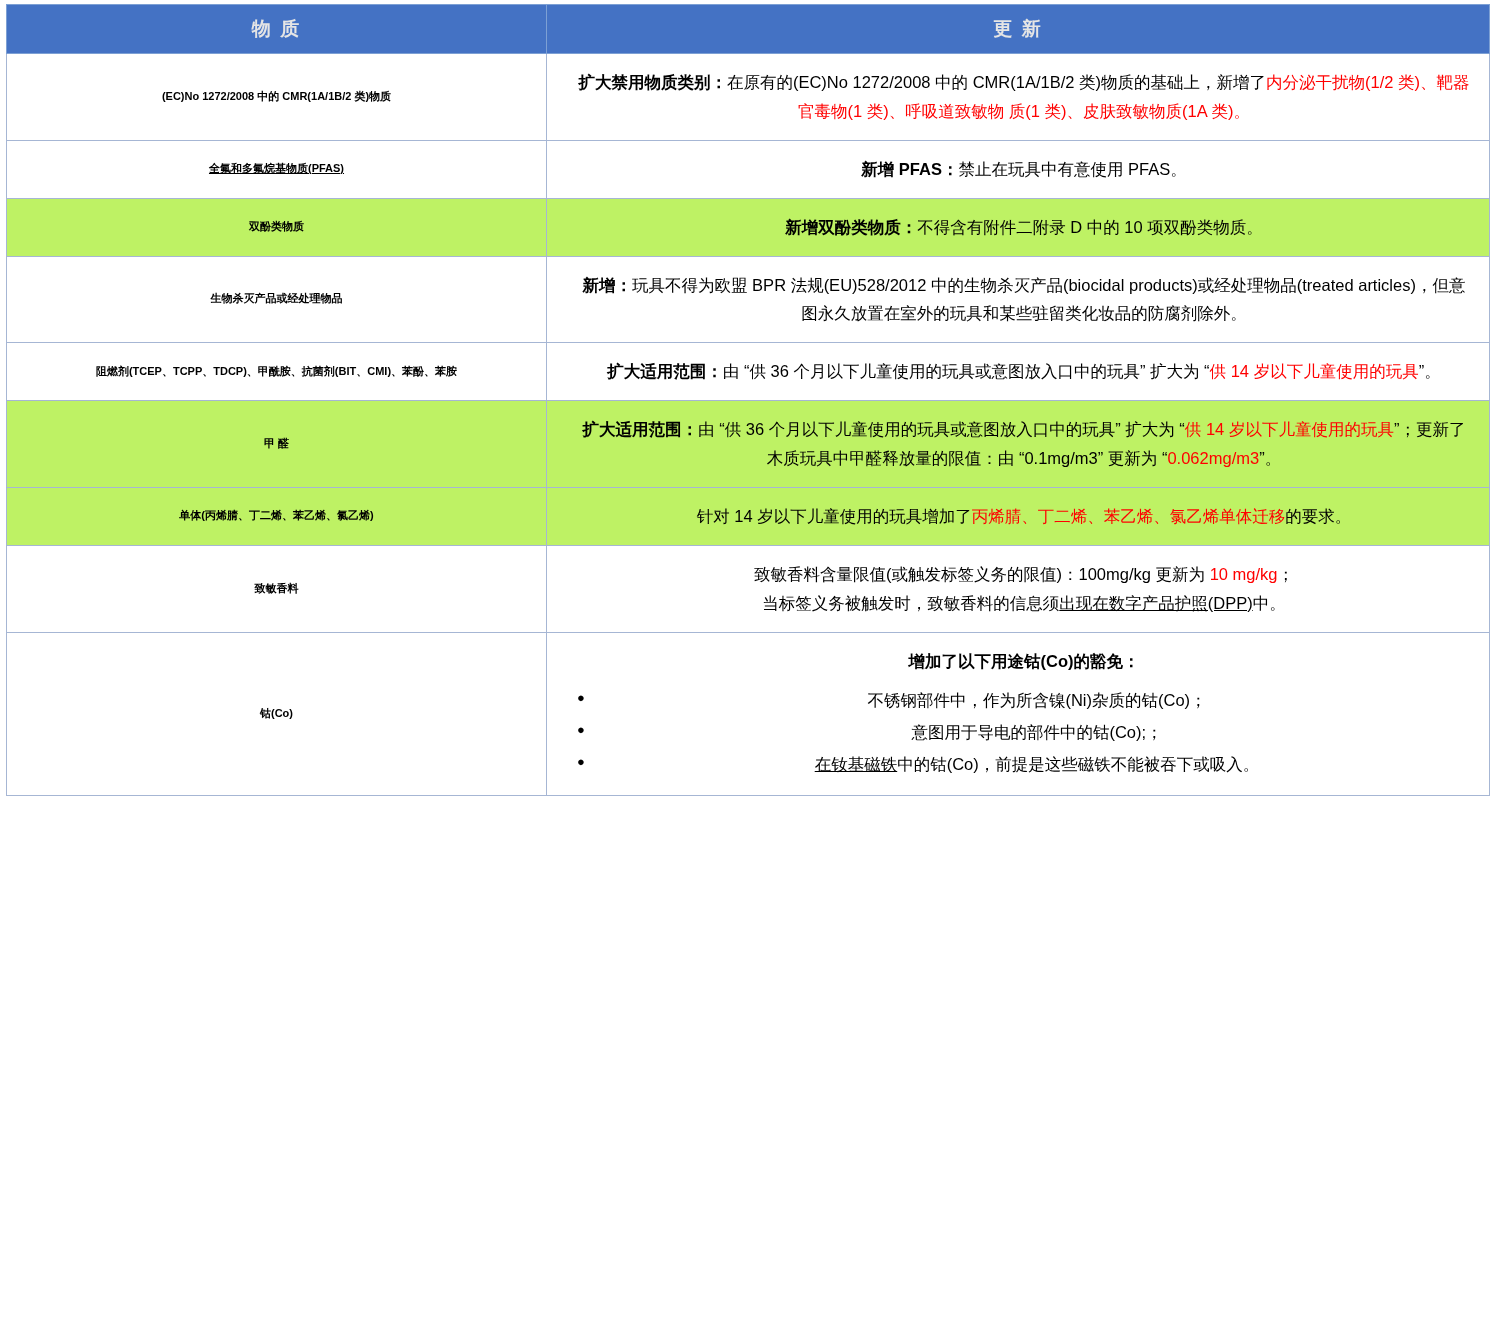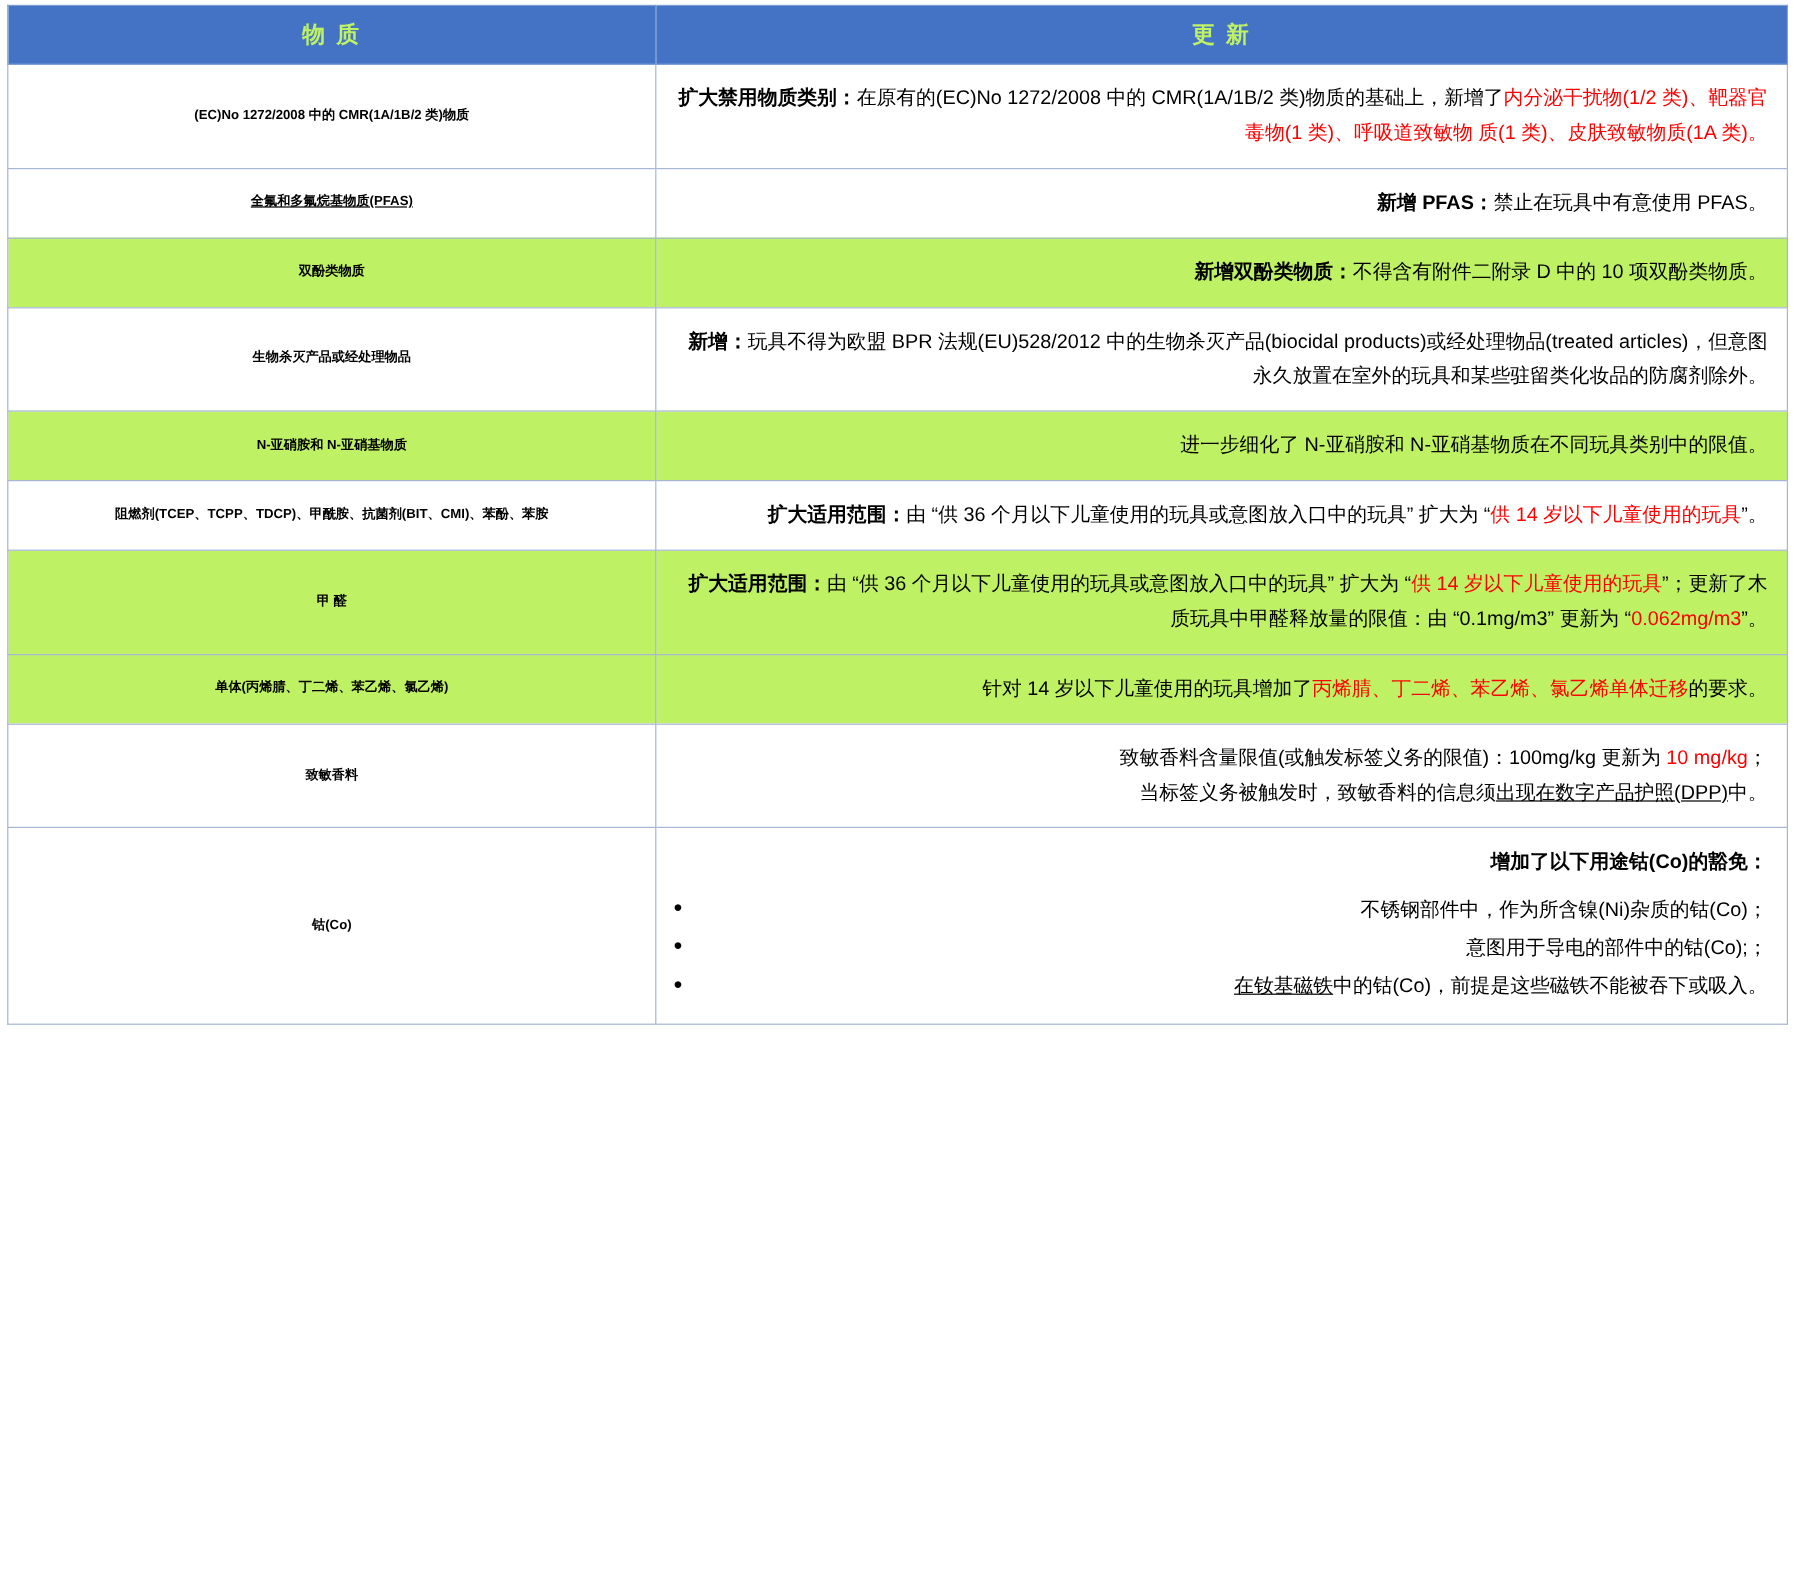--- a/index.html
+++ b/index.html
@@ -20,21 +20,21 @@
     border-collapse: collapse;
     width: 1483px;
     margin: 4px 6px 6px 6px;
     table-layout: fixed;
   }
   table.reg-table col.c1 { width: 540px; }
   table.reg-table col.c2 { width: 943px; }
 
   thead th {
     background: #4472c4;
-    color: #bef264;
+    color: #e5e5e5;
     font-size: 19px;
     font-weight: bold;
     letter-spacing: 2px;
     text-align: center;
     padding: 11px 6px;
     border: 1px solid #7da0d4;
   }
   tbody td {
     border: 1px solid #a6b6d4;
     vertical-align: middle;
@@ -42,22 +42,22 @@
     line-height: 1.75;
   }
   td.subst {
     text-align: center;
     font-weight: bold;
     padding: 14px 18px;
     font-size: 11px;
     line-height: 1.8;
   }
   td.upd {
-    text-align: right;
-    padding: 14px 16px 14px 12px;
+    text-align: center;
+    padding: 14px 16px 14px 28px;
   }
   tr.shade td {
     background: #bef264;
   }
   tr.plain td {
     background: #ffffff;
   }
   .lead {
     font-weight: bold;
   }
@@ -131,26 +131,20 @@
         </td>
       </tr>
 
       <tr class="plain">
         <td class="subst">生物杀灭产品或经处理物品</td>
         <td class="upd">
           <span class="lead">新增：</span><span>玩具不得为欧盟 BPR 法规(EU)528/2012 中的生物杀灭产品(biocidal products)或经处理物品(treated articles)，但意图永久放置在室外的玩具和某些驻留类化妆品的防腐剂除外。</span>
         </td>
       </tr>
 
-      <tr class="shade">
-        <td class="subst">N-亚硝胺和 N-亚硝基物质</td>
-        <td class="upd">
-          <span>进一步细化了 N-亚硝胺和 N-亚硝基物质在不同玩具类别中的限值。</span>
-        </td>
-      </tr>
 
       <tr class="plain">
         <td class="subst">阻燃剂(TCEP、TCPP、TDCP)、甲酰胺、抗菌剂(BIT、CMI)、苯酚、苯胺</td>
         <td class="upd">
           <span class="lead">扩大适用范围：</span><span>由 “供 36 个月以下儿童使用的玩具或意图放入口中的玩具” 扩大为 “</span><span class="red">供 14 岁以下儿童使用的玩具</span><span>”。</span>
         </td>
       </tr>
 
       <tr class="shade">
         <td class="subst">甲 醛</td>

